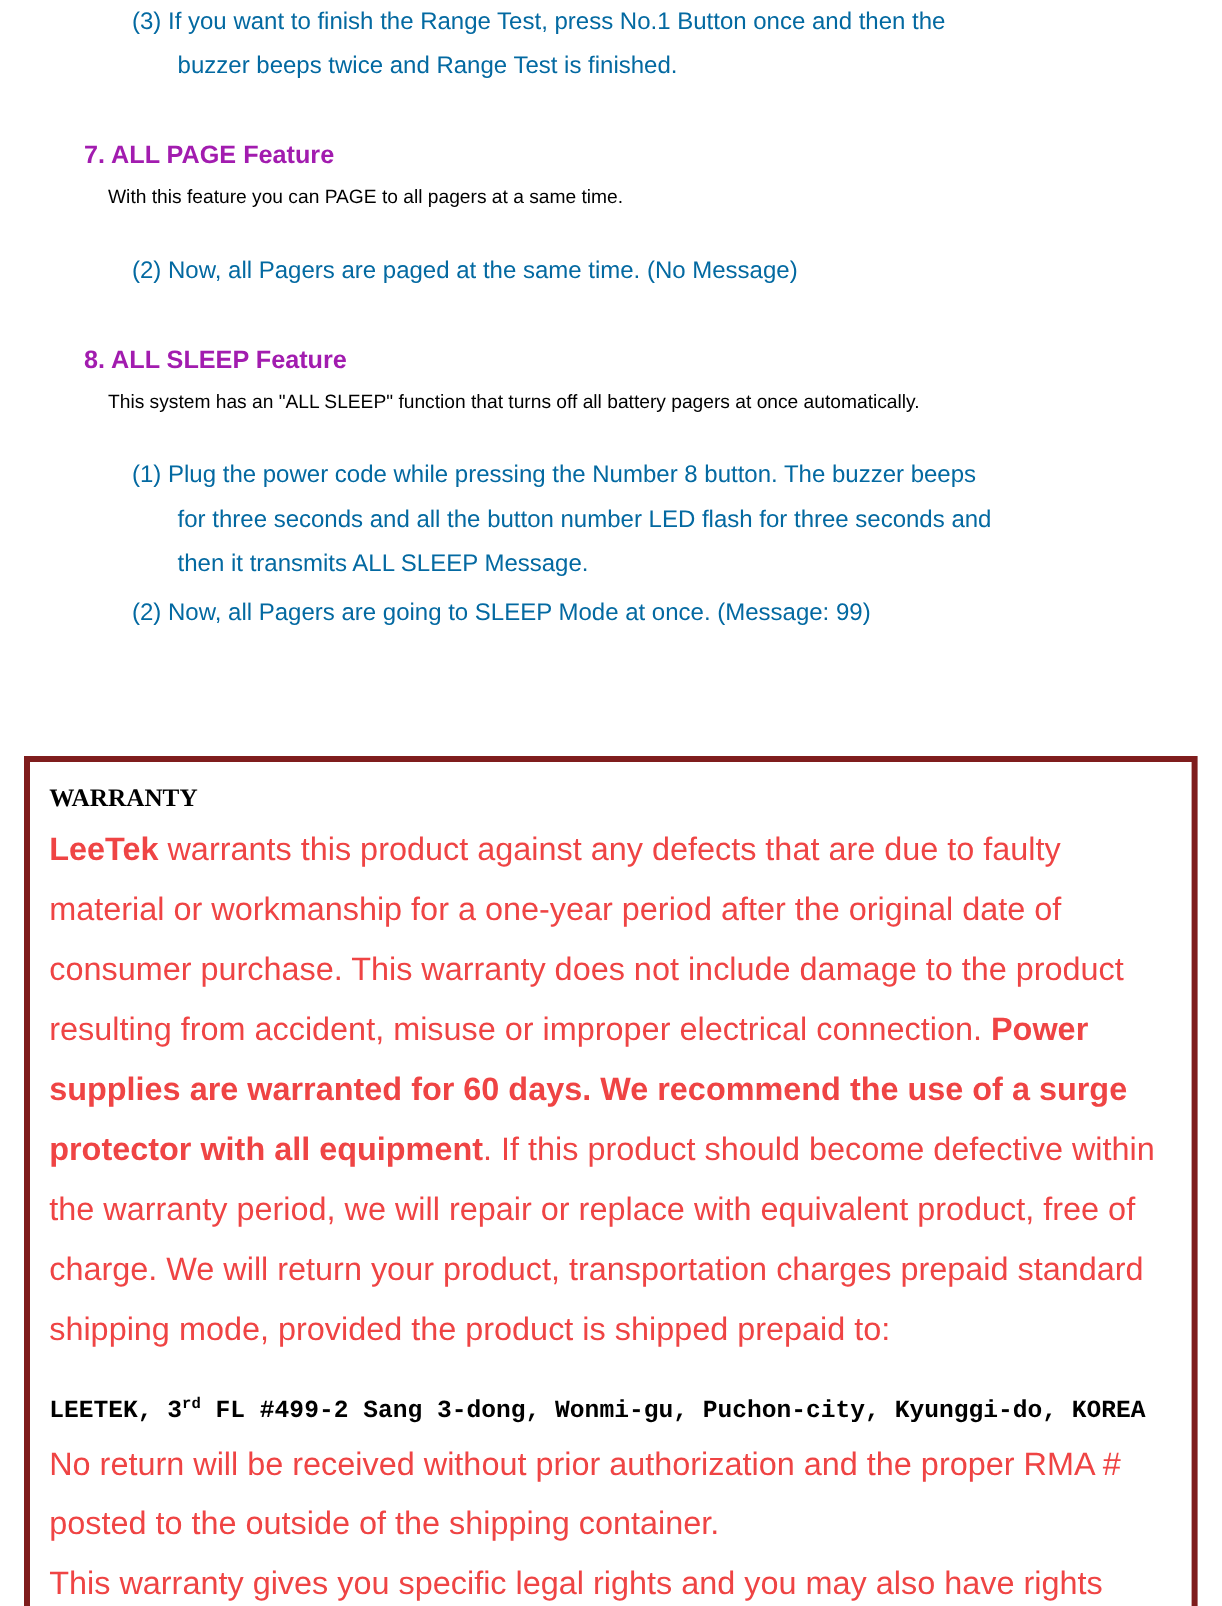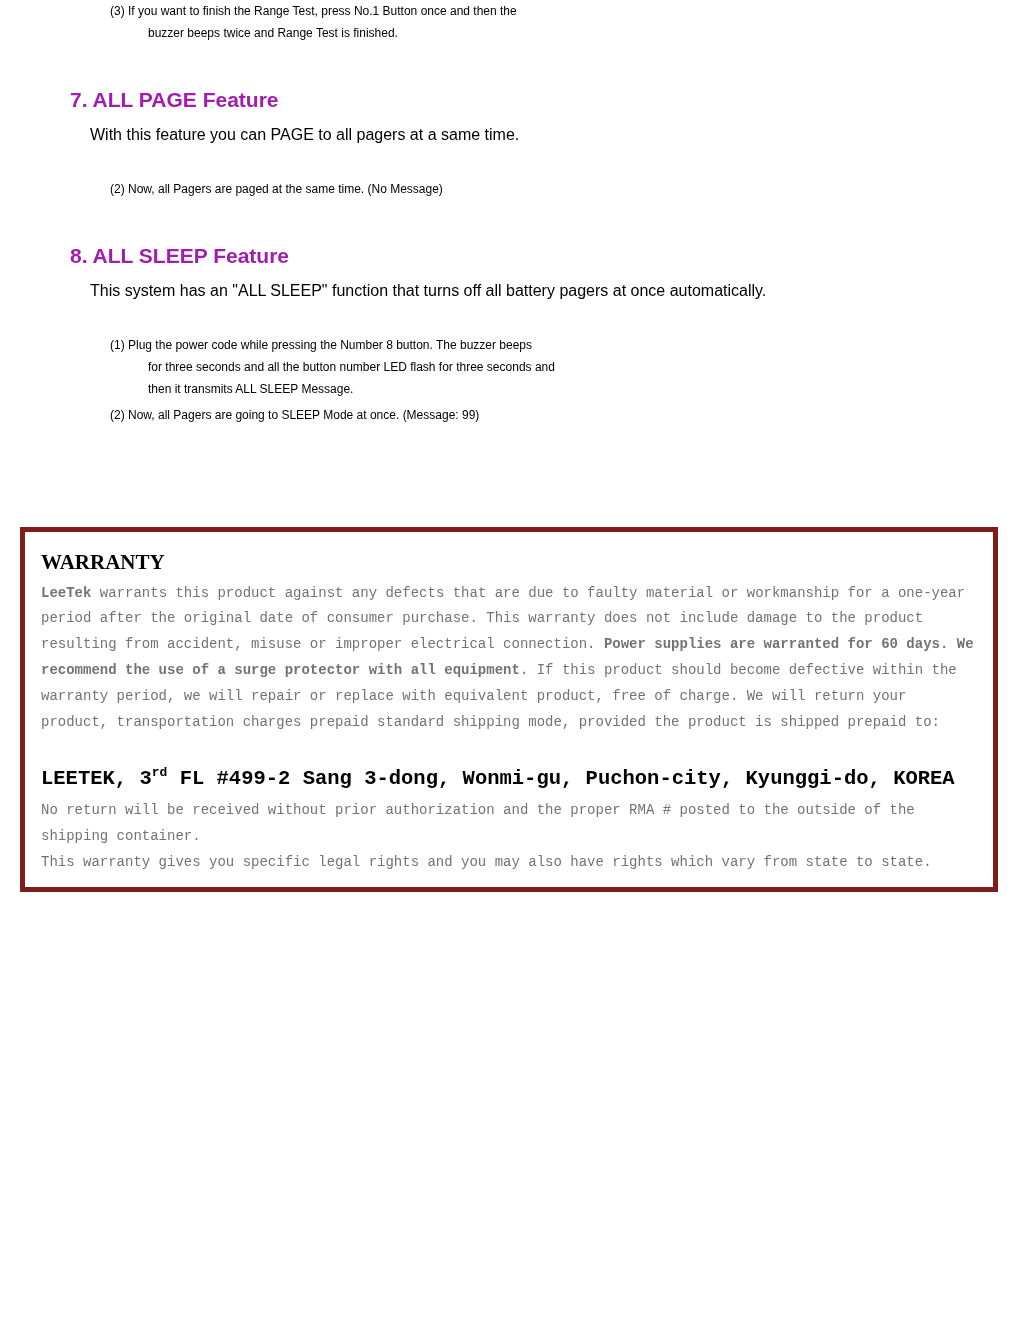--- a/index.html
+++ b/index.html
@@ -6,23 +6,23 @@
       margin: 0;
       padding: 0;
       font-family: Arial, Helvetica, sans-serif;
       background: #fff;
       width: 1018px;
     }
     .page {
       padding: 0 20px 40px 20px;
     }
     .instruction-item {
-      font-size: 12px;
+      font-size: 20px;
       line-height: 1.85;
-      color: #000000;
+      color: #0369a1;
       margin-bottom: 4px;
     }
     .instruction-item .num {
       display: inline-block;
     }
     .instruction-continuation {
       padding-left: 38px;
     }
     .section-heading {
       font-size: 21px;
@@ -52,24 +52,24 @@
       margin-top: 100px;
       padding: 18px 16px 12px 16px;
     }
     .warranty-title {
       font-family: "Times New Roman", Times, serif;
       font-size: 21px;
       font-weight: bold;
       margin-bottom: 6px;
     }
     .warranty-para {
-      font-family: Liberation Mono, monospace;
-      font-size: 14px;
+      font-family: Liberation Sans, sans-serif;
+      font-size: 27px;
       line-height: 1.85;
-      color: #737373;
+      color: #ef4444;
     }
     .warranty-para .bold {
       font-weight: bold;
     }
     .warranty-address {
       font-family: Liberation Mono, monospace;
       font-size: 20.5px;
       font-weight: bold;
       margin-top: 24px;
       line-height: 1.85;

